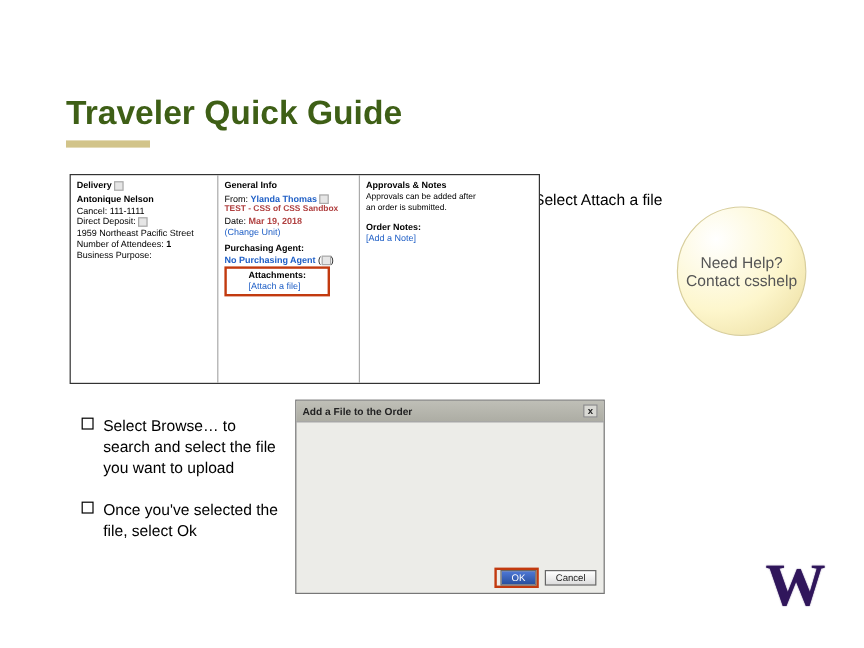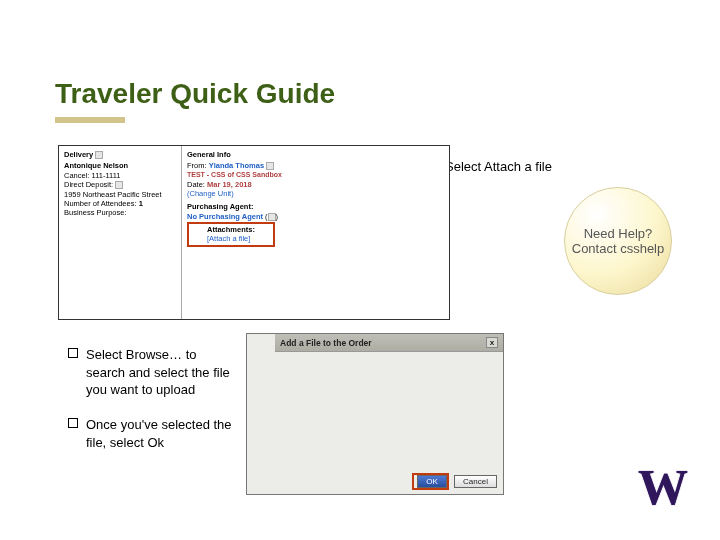--- a/index.html
+++ b/index.html
@@ -87,21 +87,21 @@
   .bullet .txt {
     display: inline-block;
     vertical-align: top;
     line-height: 1.35;
   }
 
   
   .help-circle {
     position: absolute;
     right: 48px;
-    top: 187px;
+    top: 172px;
     width: 108px;
     height: 108px;
     border-radius: 50%;
     background: radial-gradient(circle at 30% 25%, #fff, #fdf6cc 55%, #e9da9a 100%);
     border: 1px solid #d8ce9c;
     display: flex;
     align-items: center;
     justify-content: center;
     font-size: 13px;
     color: #555;
@@ -113,21 +113,20 @@
   .panel2 {
     position: absolute;
     left: 246px;
     top: 333px;
     width: 258px;
     height: 162px;
     border: 1px solid #777;
     background: #ecece8;
     font-size: 8px;
     color: #222;
-    padding-left: 28px;
   }
   .panel2 .titlebar {
     background: linear-gradient(#bfbfb7, #adada4);
     border-bottom: 1px solid #999;
     padding: 3px 5px;
     font-weight: bold;
     font-size: 8.5px;
     display: flex;
     justify-content: space-between;
     align-items: center;
@@ -230,20 +229,26 @@
     <div style="color:#b04040; font-weight:bold; font-size:7px;">TEST - CSS of CSS Sandbox</div>
     <div><span>Date:</span> <b style="color:#b04040;">Mar 19, 2018</b></div>
     <div class="link">(Change Unit)</div>
     <div style="margin-top:4px;" class="lbl">Purchasing Agent:</div>
     <div><b class="link">No Purchasing Agent</b> (<span class="icon"></span>)</div>
     <div class="redbox">
       <div class="lbl">Attachments:</div>
       <div class="link">[Attach a file]</div>
     </div>
   </div>
+  <div class="col" style="width:112px;">
+    <div class="hdr">Approvals &amp; Notes</div>
+    <div style="font-size:7px;">Approvals can be added after an order is submitted.</div>
+    <div style="margin-top:6px;" class="lbl">Order Notes:</div>
+    <div class="link">[Add a Note]</div>
+  </div>
 </div>
 
 <div class="bullet" style="left:68px; top:346px; width:168px;">
   <span class="box"></span><span class="txt" style="width:146px;">Select Browse… to search and select the file you want to upload</span>
 </div>
 
 <div class="bullet" style="left:68px; top:416px; width:168px;">
   <span class="box"></span><span class="txt" style="width:146px;">Once you've selected the file, select Ok</span>
 </div>
 

